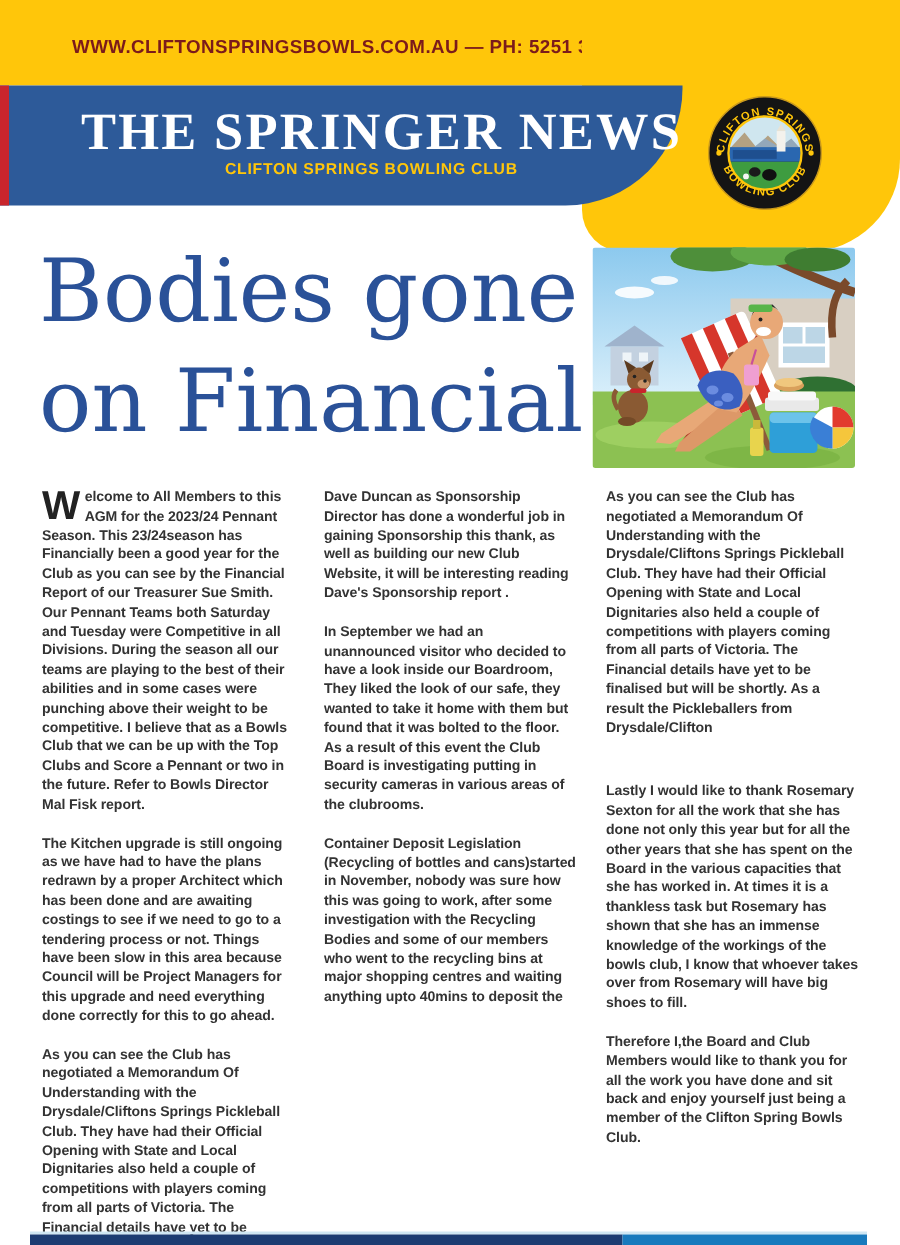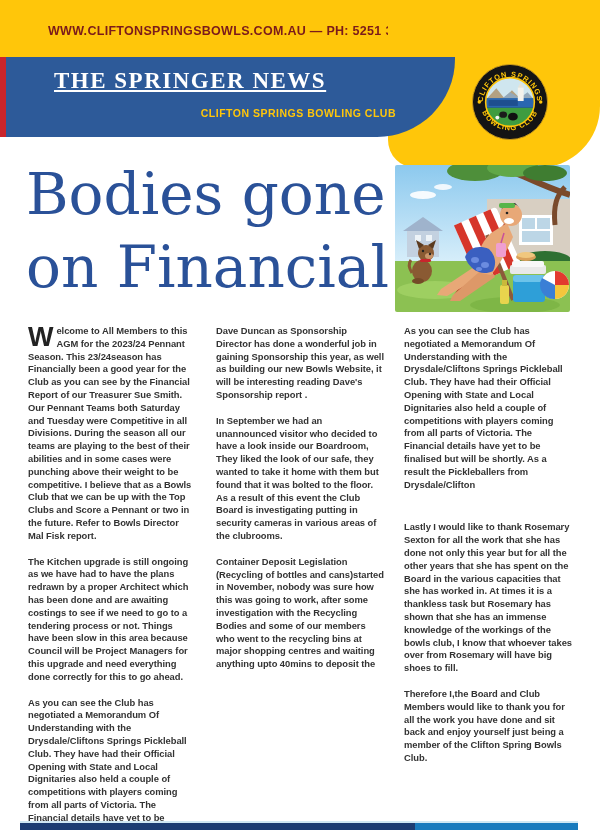--- a/index.html
+++ b/index.html
@@ -25,24 +25,24 @@
     position:absolute;left:0;top:57px;width:455px;height:80px;
     background:#2D5A99;border-radius:0 0 78px 0;
   }
   .red-stripe{
     position:absolute;left:0;top:57px;width:6px;height:80px;
     background:#C9252C;
   }
   .masthead-title{
     position:absolute;left:54px;top:68px;width:360px;
     font-family:"Liberation Serif",serif;font-weight:700;
-    font-size:23px;letter-spacing:1.5px;color:#ffffff;white-space:nowrap;text-decoration:underline;
+    font-size:35px;letter-spacing:1.5px;color:#ffffff;white-space:nowrap;
   }
   .masthead-subtitle{
-    position:absolute;left:150px;top:107px;width:246px;text-align:right;
+    position:absolute;left:150px;top:107px;width:246px;text-align:left;
     font-size:10.5px;font-weight:700;letter-spacing:.5px;color:#FFC60A;
     white-space:nowrap;
   }
   .club-logo{
     position:absolute;left:471px;top:63px;width:78px;height:78px;
   }
   
   .headline{
     position:absolute;left:26px;top:158px;
     font-family:"DejaVu Serif","Liberation Serif",serif;
@@ -228,21 +228,21 @@
   </g>
 </svg>
 
 <div class="columns">
   <div class="column">
       <p><span class="dropcap">W</span>elcome to All Members to this AGM for the 2023/24 Pennant Season. This 23/24season has Financially been a good year for the Club as you can see by the Financial Report of our Treasurer Sue Smith. Our Pennant Teams both Saturday  and Tuesday were Competitive in all Divisions. During the season all our teams are playing to the best of their abilities and in some cases were punching above their weight  to be competitive. I believe that as a Bowls Club that we can be up with the Top Clubs and Score a Pennant or two in the future. Refer to Bowls Director Mal Fisk report.</p>
       <p>The Kitchen upgrade is still ongoing as we have had to have the plans redrawn by a proper Architect which has been done and are awaiting costings to see if we need to go to a tendering process or not. Things have been slow in this area because Council will be Project Managers for this upgrade  and need everything done correctly for this to go ahead.</p>
       <p>As you can see the Club has negotiated a Memorandum Of Understanding with the Drysdale/Cliftons Springs  Pickleball Club. They have had their Official Opening with State and Local Dignitaries also held a couple of competitions with players coming from all parts of Victoria. The Financial details have yet to be finalised but will be shortly. As a result the Pickleballers from Drysdale/Clifton</p>
     </div>
   <div class="column">
-      <p>Dave Duncan as Sponsorship Director has done a wonderful job in gaining Sponsorship this year, as well as building our new Bowls Website, it will be interesting reading Dave's Sponsorship report .</p>
+      <p>Dave Duncan as Sponsorship Director has done a wonderful job in gaining Sponsorship this thank, as well as building our new Club Website, it will be interesting reading Dave's Sponsorship report .</p>
       <p>In September we had an unannounced visitor who decided to have a look inside our Boardroom, They liked the look of our safe, they wanted to take it home with them but found that it was bolted to the floor. As a result of this event the Club Board is investigating putting in security cameras in various areas of the clubrooms.</p>
       <p>Container Deposit Legislation (Recycling of bottles and cans)started in November, nobody was sure how this was going to work, after some investigation with the Recycling Bodies and some of our members who went to the recycling bins at major shopping centres and waiting anything upto 40mins  to deposit the</p>
     </div>
   <div class="column">
       <p>As you can see the Club has negotiated a Memorandum Of Understanding with the Drysdale/Cliftons Springs  Pickleball Club. They have had their Official Opening with State and Local Dignitaries also held a couple of competitions with players coming from all parts of Victoria. The Financial details have yet to be finalised but will be shortly. As a result the Pickleballers from Drysdale/Clifton</p>
       <p class="gap-large">Lastly I would like to thank Rosemary Sexton for all the work that she has done not only this year but for all the other years that she has spent on the Board in the various capacities that she has worked in. At times it is a thankless task but Rosemary has shown that she has an immense knowledge of the workings  of the bowls club, I know that whoever takes over from Rosemary will have big shoes to fill.</p>
       <p>Therefore I,the Board and Club Members would like to thank you for all the work you have done and sit back and enjoy yourself just being a member of the Clifton Spring  Bowls Club.</p>
     </div>
 </div>
 

